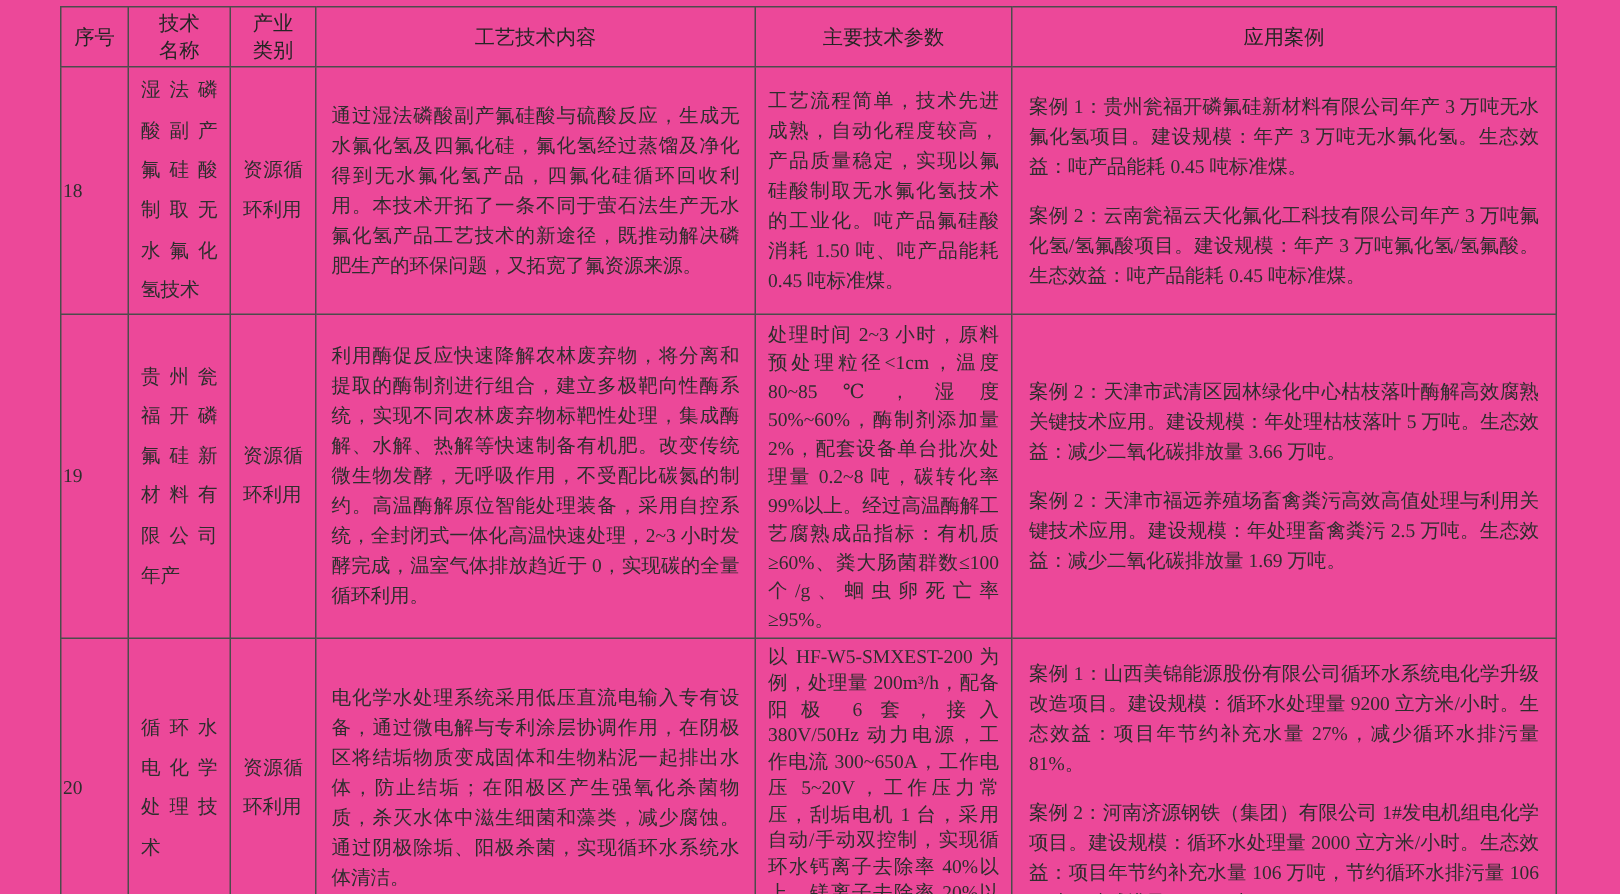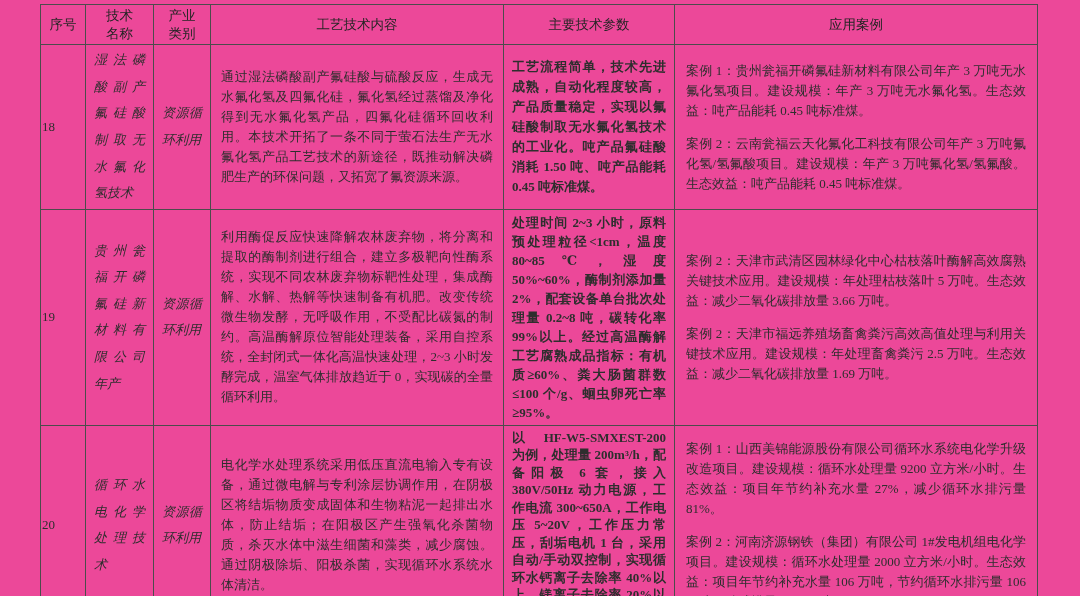--- a/index.html
+++ b/index.html
@@ -45,35 +45,33 @@
   }
   td.c-no {
     text-align: left;
     font-size: 13px;
   }
   td.c-name, td.c-cat {
     padding: 2px 8px;
     text-align: justify;
     text-justify: inter-character;
     line-height: 2.05;
-    font-style: italic;
   }
   td.c-proc {
     padding: 4px 10px;
     text-align: justify;
     text-justify: inter-character;
     line-height: 20px;
     font-family: Liberation Serif, serif;
   }
   td.c-par {
     padding: 4px 8px;
     text-align: justify;
     text-justify: inter-character;
     line-height: 20px;
-    font-weight: bold;
   }
   tr.r19 td.c-par { line-height: 19px; padding: 3px 8px; }
   tr.r20 td.c-par { line-height: 17.5px; padding: 3px 8px; }
   td.c-case {
     padding: 6px 11px;
     text-align: justify;
     text-justify: inter-character;
     line-height: 20px;
     font-family: Liberation Serif, serif;
   }

